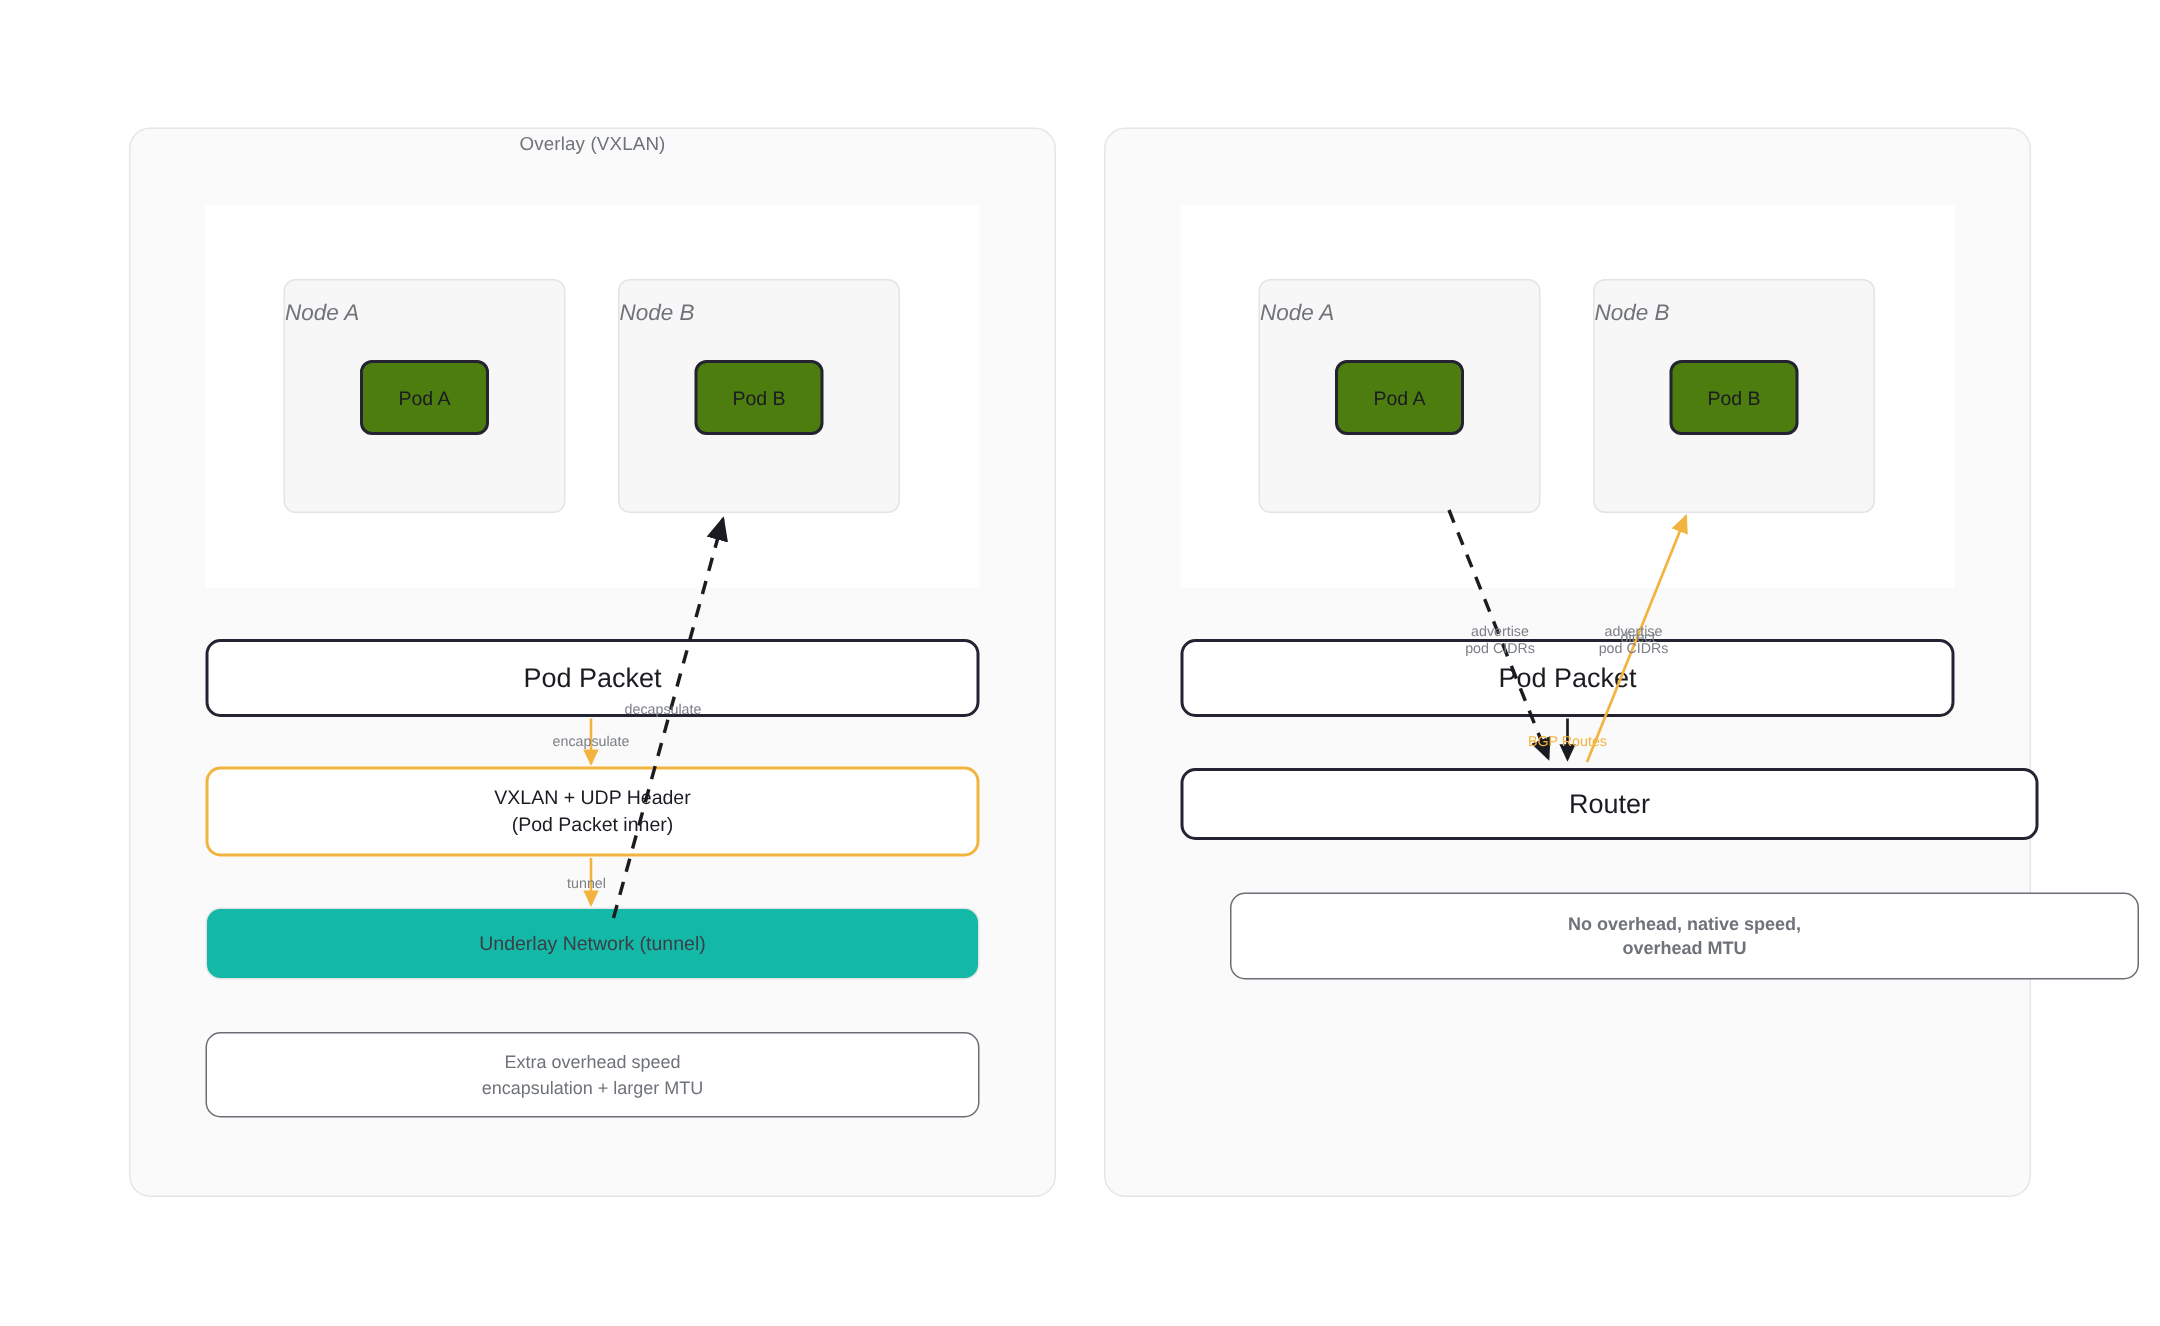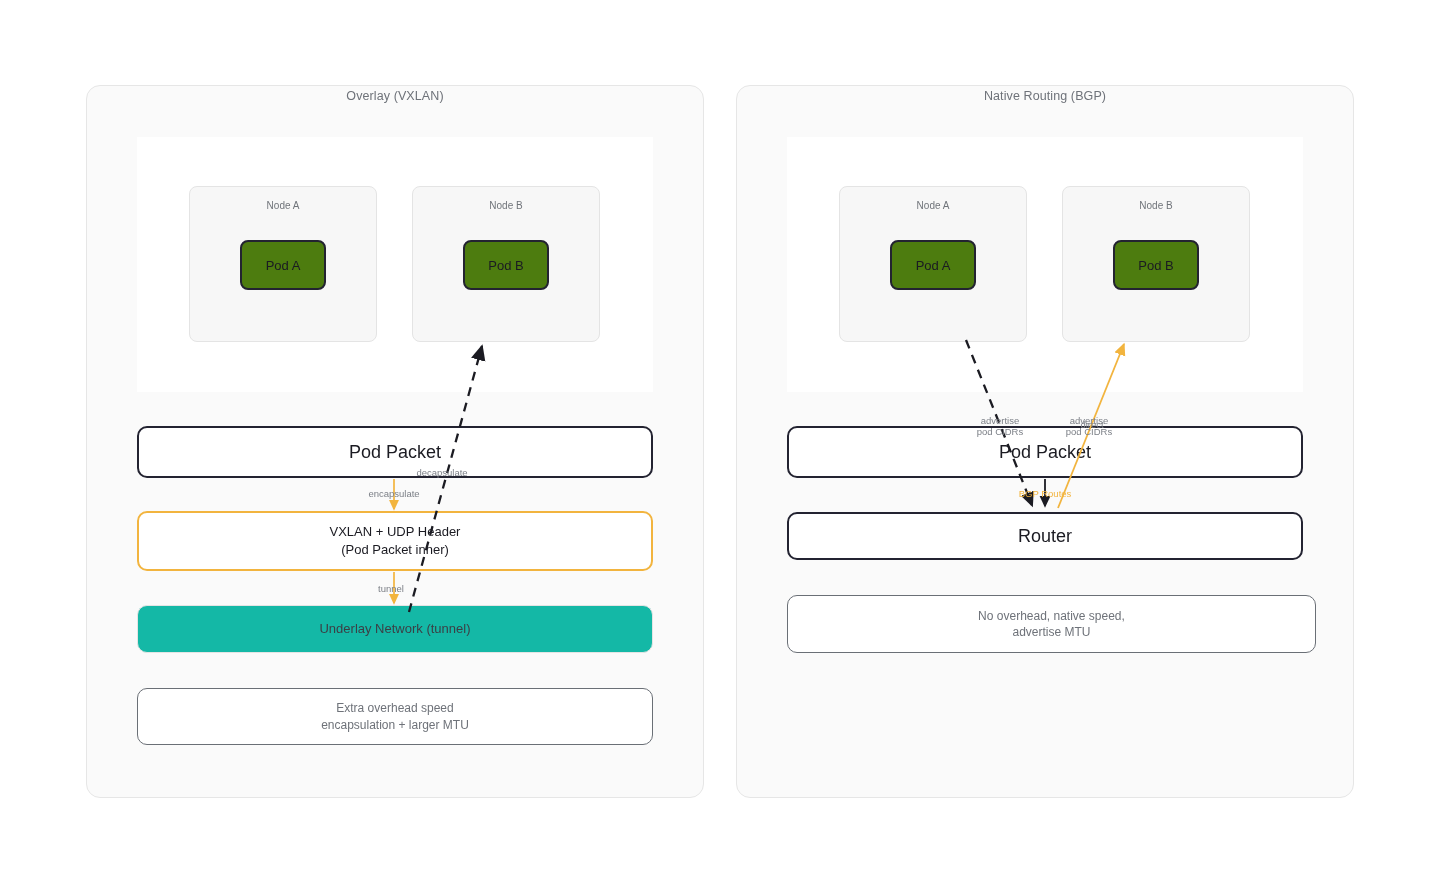--- a/index.html
+++ b/index.html
@@ -61,23 +61,23 @@
     border-radius: 8px;
     box-sizing: border-box;
     top: 186px;
     width: 188px;
     height: 156px;
   }
   .node-label {
     position: absolute;
     top: 13px;
     left: 0; right: 0;
-    text-align: center;
-    font-size: 10px;
+    font-size: 15px;
     color: #70747a;
+    font-style: italic;
   }
   .pod-box {
     position: absolute;
     left: 50%;
     transform: translateX(-50%);
     top: 53px;
     width: 86px;
     height: 50px;
     background: #4d7c0f;
     border: 2px solid #232331;
@@ -132,22 +132,22 @@
   }
 
   
   #l-podpacket { left: 137px; top: 426px; width: 516px; height: 52px; }
   #l-vxlan     { left: 137px; top: 511px; width: 516px; height: 60px; }
   #l-underlay  { left: 137px; top: 605px; width: 516px; height: 48px; }
   #l-note      { left: 137px; top: 688px; width: 516px; height: 57px; }
 
   
   #r-podpacket { left: 787px; top: 426px; width: 516px; height: 52px; }
-  #r-router    { left: 787px; top: 512px; width: 516px; height: 48px; }
-  #r-note      { left: 787px; top: 595px; width: 529px; height: 58px; }
+  #r-router    { left: 787px; top: 512px; width: 572px; height: 48px; }
+  #r-note      { left: 820px; top: 595px; width: 606px; height: 58px; font-weight: bold; }
 
   
   .arrows {
     position: absolute;
     left: 0; top: 0;
     width: 1440px;
     height: 884px;
     pointer-events: none;
   }
 
@@ -194,42 +194,41 @@
   <div class="row-box row-light" id="l-underlay">Underlay Network (tunnel)</div>
 
   <div class="row-box row-note" id="l-note">
     <div>
       <span>Extra overhead speed</span><br>
       <span>encapsulation + larger MTU</span>
     </div>
   </div>
 
   <div class="panel" id="panel-native"></div>
-  <div class="panel-title" id="title-native">Native Routing (BGP)</div>
 
   <div class="cluster" id="cluster-native"></div>
 
   <div class="node-box" id="node-a-native">
     <div class="node-label">Node A</div>
     <div class="pod-box">Pod A</div>
   </div>
 
   <div class="node-box" id="node-b-native">
     <div class="node-label">Node B</div>
     <div class="pod-box">Pod B</div>
   </div>
 
   <div class="row-box row-dark" id="r-podpacket">Pod Packet</div>
 
   <div class="row-box row-dark" id="r-router">Router</div>
 
   <div class="row-box row-note" id="r-note">
     <div>
       <span>No overhead, native speed,</span><br>
-      <span>advertise MTU</span>
+      <span>overhead MTU</span>
     </div>
   </div>
 
   <svg class="arrows" viewBox="0 0 1440 884">
     <defs>
       <marker id="arrowDark" markerWidth="9" markerHeight="9" refX="6.2" refY="3.2" orient="auto" markerUnits="strokeWidth">
         <path d="M0,0 L7,3.2 L0,6.4 z" fill="#1b1b22"></path>
       </marker>
       <marker id="arrowOrange" markerWidth="9" markerHeight="9" refX="6.2" refY="3.2" orient="auto" markerUnits="strokeWidth">
         <path d="M0,0 L7,3.2 L0,6.4 z" fill="#f2b43e"></path>

